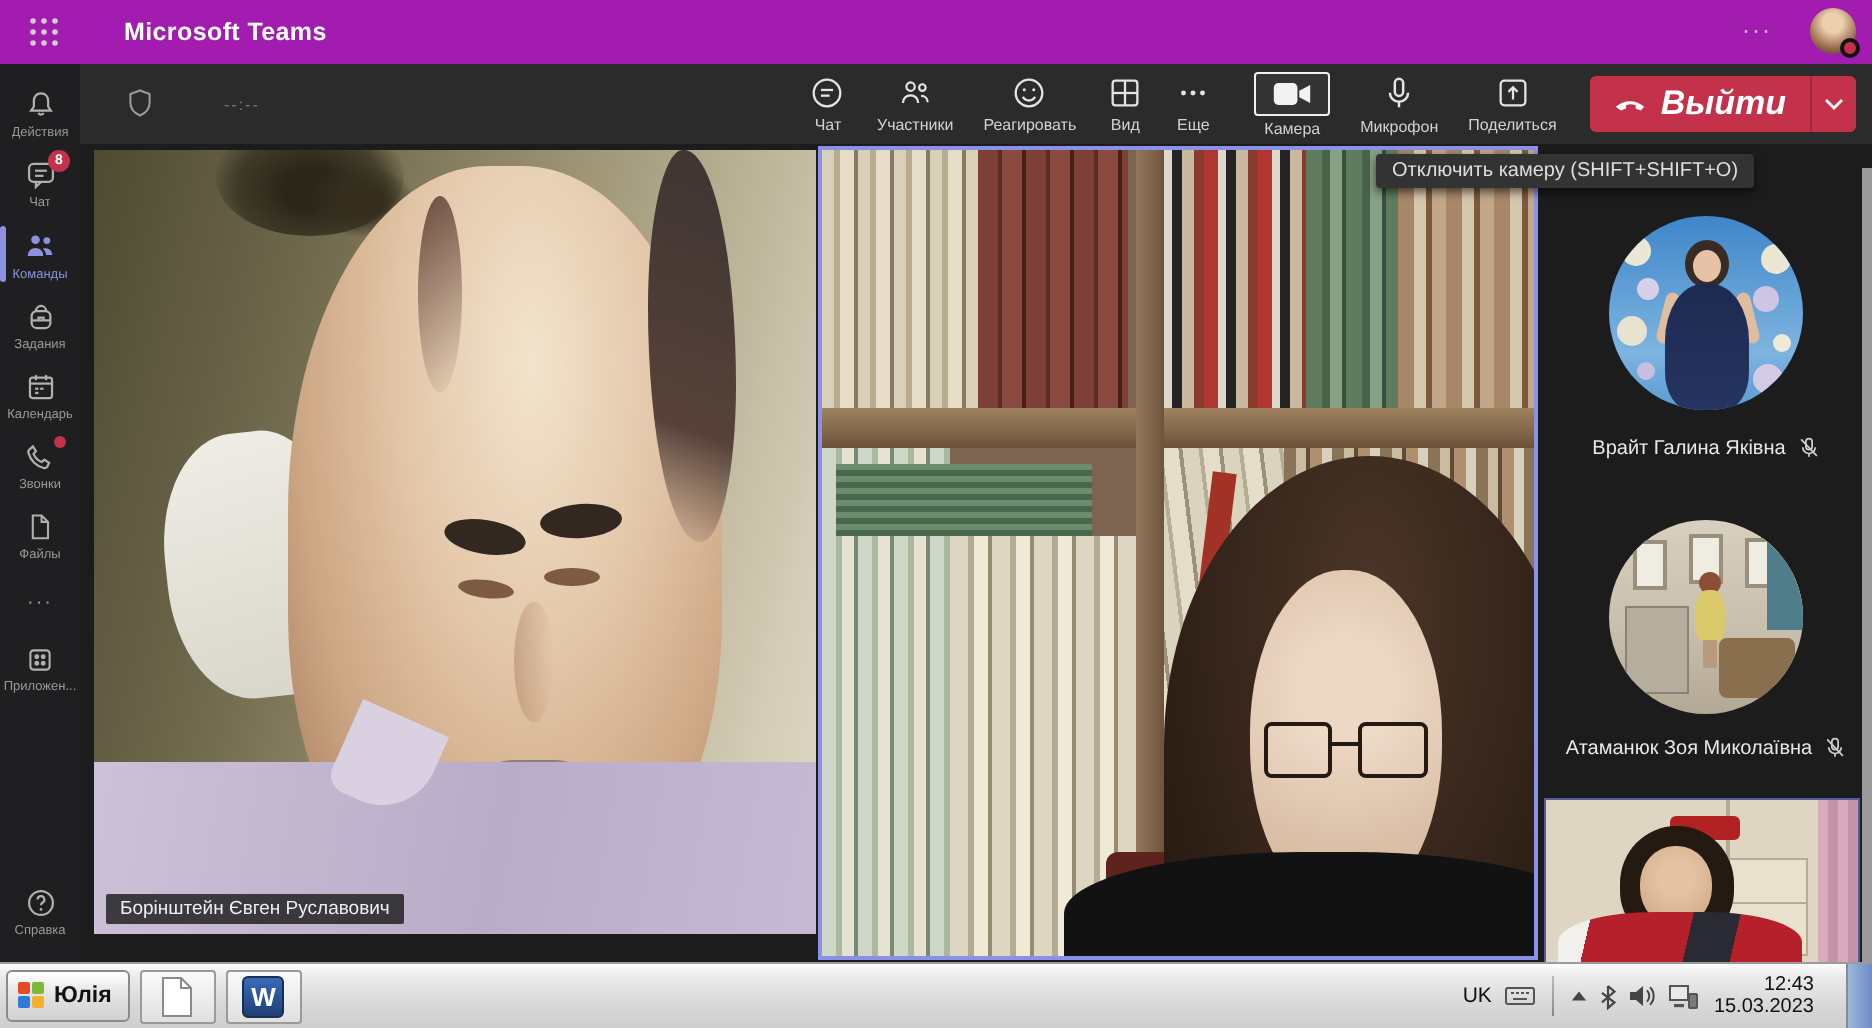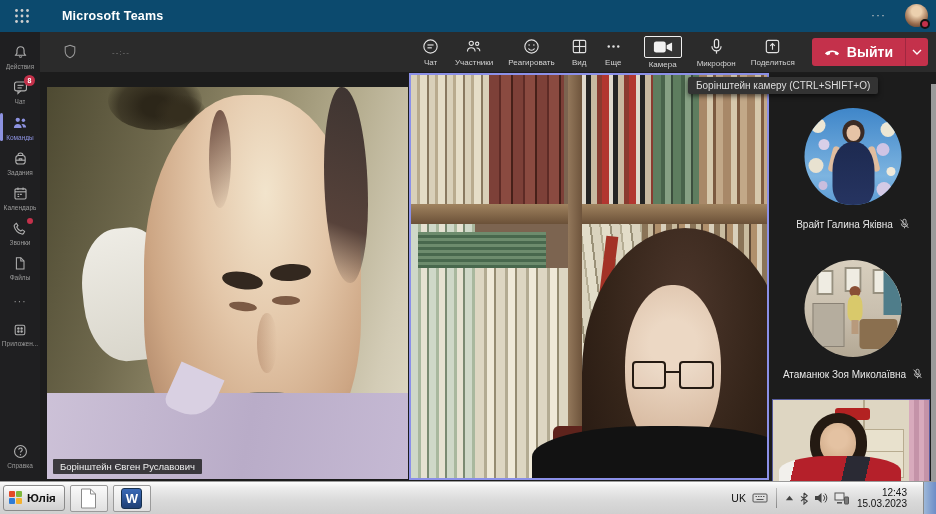--- a/index.html
+++ b/index.html
@@ -2,21 +2,21 @@
 <html><head>
 <meta charset="utf-8">
 <style>
   html,body{margin:0;padding:0;background:#000;}
   *{box-sizing:border-box;font-family:"Liberation Sans",sans-serif;}
   #screen{position:relative;width:936px;height:514px;overflow:hidden;background:#1c1c1c;}
   .abs{position:absolute;}
   svg{display:block;}
 
   
-  #topbar{left:0;top:0;width:936px;height:32px;background:#0c4a6e;display:flex;align-items:center;}
+  #topbar{left:0;top:0;width:936px;height:32px;background:#a21caf;display:flex;align-items:center;}
   #waffle{margin-left:14px;}
   #app-title{margin-left:32px;color:#fff;font-size:12.5px;font-weight:bold;letter-spacing:.2px;}
   #searchbox{position:absolute;left:258px;top:4px;width:372px;height:23px;background:#3b3b3b;border-radius:3px;display:flex;align-items:center;gap:7px;padding-left:9px;color:#cfcfcf;font-size:11.5px;}
   #top-more{position:absolute;right:50px;top:8px;color:#c8c8c8;font-size:12px;letter-spacing:1px;}
   #top-avatar{position:absolute;right:8px;top:4px;width:23px;height:23px;border-radius:50%;background:radial-gradient(circle at 50% 32%,#ecd0ae 25%,#9a6d4e 65%,#42302a 100%);}
   #top-avatar .status{position:absolute;right:-2px;bottom:-2px;width:10px;height:10px;border-radius:50%;background:#c4314b;border:2px solid #131313;}
 
   
   #rail{left:0;top:32px;width:40px;height:449px;background:#1f1f21;display:flex;flex-direction:column;align-items:center;padding-top:7px;}
   .sbitem{position:relative;width:40px;display:flex;flex-direction:column;align-items:center;padding:5px 0 4px;cursor:pointer;}
@@ -31,32 +31,32 @@
   
   #mtoolbar{left:40px;top:32px;width:896px;height:40px;background:#2b2b2b;display:flex;align-items:center;}
   #shield{margin-left:22px;}
   #timer{margin-left:34px;color:#7a7a7a;font-size:8px;letter-spacing:1px;}
   #mt-right{position:absolute;right:8px;top:0;height:40px;display:flex;align-items:center;gap:3px;}
   .mtbtn{display:flex;flex-direction:column;align-items:center;justify-content:center;padding:2px 6px;cursor:pointer;}
   .mtbtn .lbl{font-size:8px;color:#d2d2d2;margin-top:2px;white-space:nowrap;}
   .devbox{border:1px solid #f0f0f0;border-radius:2px;padding:3px 8px;background:#343434;}
   #leave-btn{display:flex;align-items:stretch;height:28px;margin-left:8px;border-radius:3px;overflow:hidden;cursor:pointer;}
   #leave-main{background:#c4314b;display:flex;align-items:center;gap:7px;padding:0 12px;}
-  #leave-main .lbl{color:#fff;font-size:14px;font-weight:bold;}
+  #leave-main .lbl{color:#fff;font-size:17px;font-weight:bold;font-style:italic;}
   #leave-chevron{background:#c4314b;border-left:1px solid #a02740;display:flex;align-items:center;padding:0 6px;}
 
   
   #tooltip{left:688px;top:77px;background:#333333;color:#dedede;font-size:10px;padding:3px 8px;border-radius:2px;box-shadow:0 2px 5px rgba(0,0,0,.6);z-index:50;white-space:nowrap;}
 
   
   #stage{left:40px;top:72px;width:896px;height:409px;background:#1c1c1c;}
   .nameplate{position:absolute;left:6px;bottom:5px;background:rgba(28,28,28,.82);color:#efefef;font-size:9.5px;padding:2px 7px;border-radius:1px;white-space:nowrap;}
 
   
-  #tile-left{left:7px;top:3px;width:361px;height:392px;overflow:hidden;background:linear-gradient(104deg,#4e4a32 0%,#6e684c 26%,#948c6c 48%,#b4ac8e 68%,#d3ccb6 88%,#e0dac6 100%);margin-top:12px;}
+  #tile-left{left:7px;top:3px;width:361px;height:392px;overflow:hidden;background:linear-gradient(104deg,#4e4a32 0%,#6e684c 26%,#948c6c 48%,#b4ac8e 68%,#d3ccb6 88%,#e0dac6 100%);}
   .chand{position:absolute;left:17%;top:-4%;width:26%;height:15%;border-radius:50%;background:radial-gradient(ellipse at 50% 60%,#2c2619 20%,rgba(44,38,25,.65) 55%,transparent 75%);}
   .chand2{position:absolute;left:30%;top:2%;width:14%;height:9%;border-radius:50%;background:radial-gradient(ellipse,#352e1e 30%,transparent 75%);}
   .chair{position:absolute;left:10%;top:36%;width:24%;height:34%;background:linear-gradient(170deg,#efede6,#d8d5ca);border-radius:45% 40% 35% 45%;transform:rotate(-6deg);}
   .head{position:absolute;left:27%;top:2%;width:60%;height:96%;border-radius:46% 46% 40% 40%;background:radial-gradient(ellipse at 56% 26%,#f2e4cc 0%,#e3c6a8 38%,#cda684 68%,#ac8365 92%);}
   .hair-r{position:absolute;right:-3%;top:-2%;width:20%;height:52%;border-radius:40% 60% 40% 60%;background:linear-gradient(200deg,#3d3431,#57423a 70%,transparent);}
   .hair-l{position:absolute;left:30%;top:4%;width:10%;height:26%;border-radius:50%;background:linear-gradient(140deg,#6b4c40,rgba(107,76,64,0));}
   .brow{position:absolute;width:19%;height:4.5%;background:#33281f;border-radius:50%;}
   .brow.b1{left:36%;top:47%;transform:rotate(9deg);}
   .brow.b2{left:58%;top:45%;transform:rotate(-4deg);}
   .eye{position:absolute;width:13%;height:2.4%;background:#7c5a44;border-radius:50%;}
@@ -504,21 +504,21 @@
         <div class="t3-face"></div>
         <div class="t3-top"></div>
       </div>
 
       <div id="pscroll">
           <div class="thumb"></div>
         </div>
     </div>
   </div>
 
-  <div id="tooltip" class="abs">Борінштейн камеру (CTRL+SHIFT+O)</div>
+  <div id="tooltip" class="abs">Отключить камеру (SHIFT+SHIFT+O)</div>
 
   <div id="taskbar" class="abs">
     <div id="start-btn">
       <span class="winflag">
         <i class="wf1"></i>
           <i class="wf2"></i>
           <i class="wf3"></i>
           <i style="background:#f2b02e;border-radius:1px;"></i>
       </span>
       <span class="lbl">Юлія</span>

